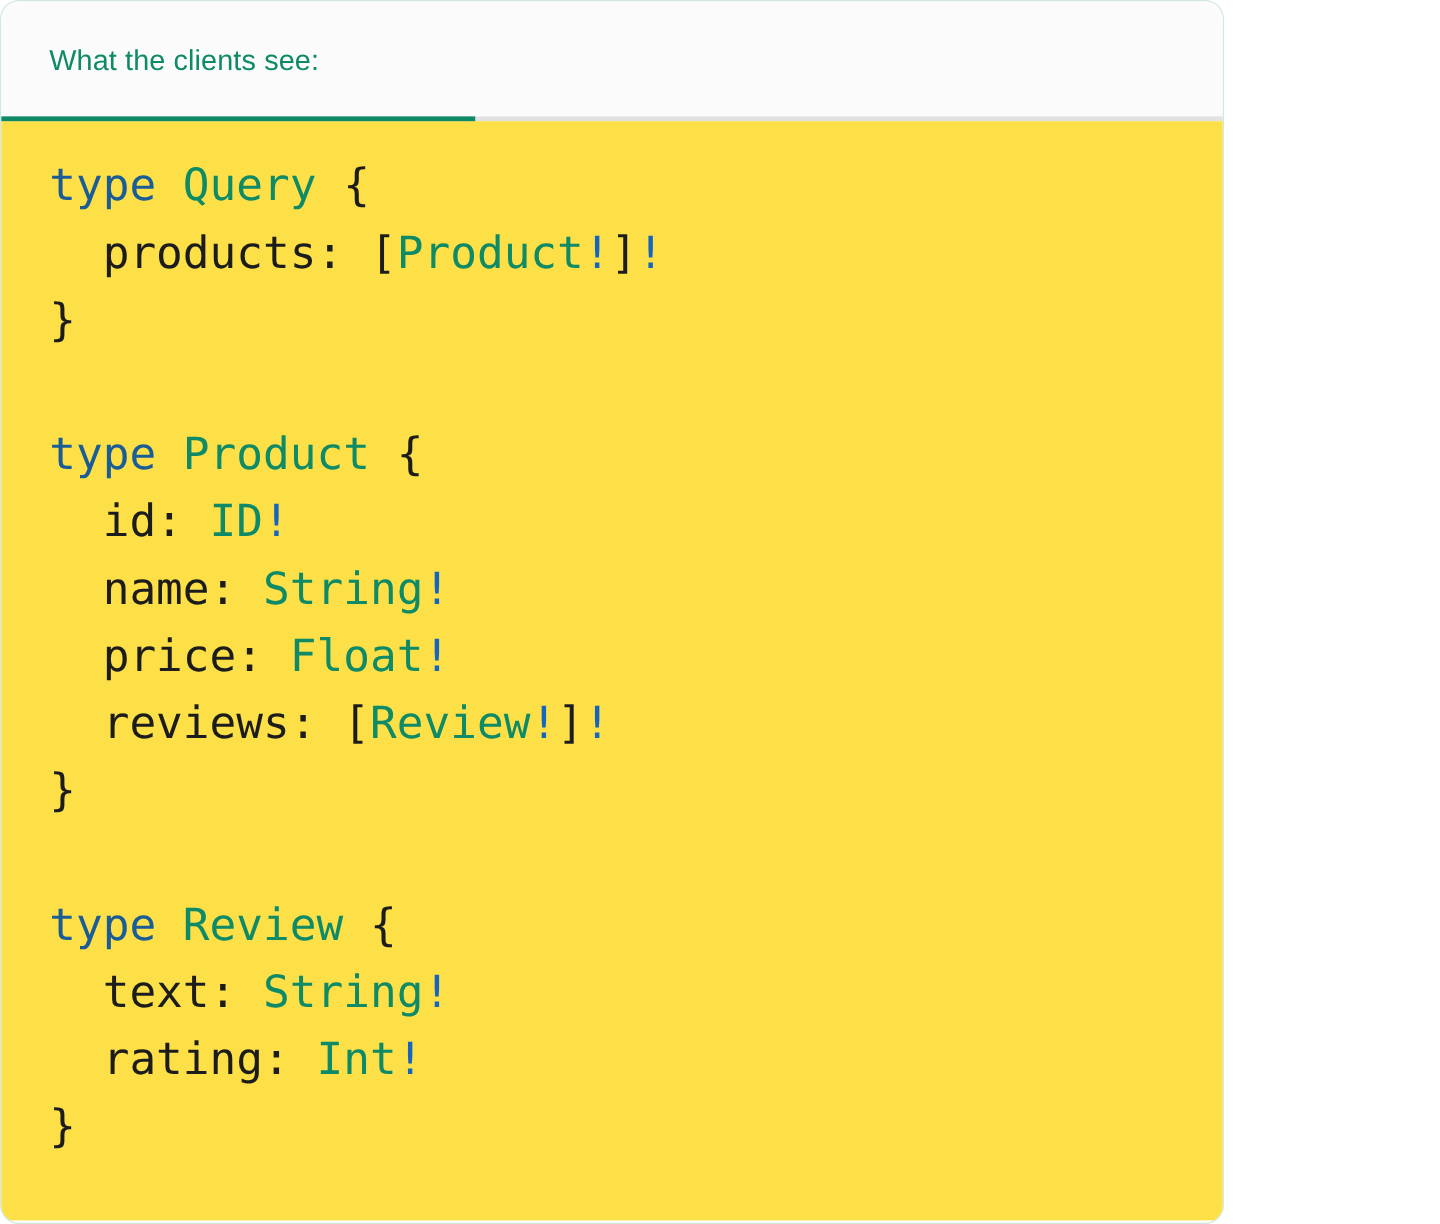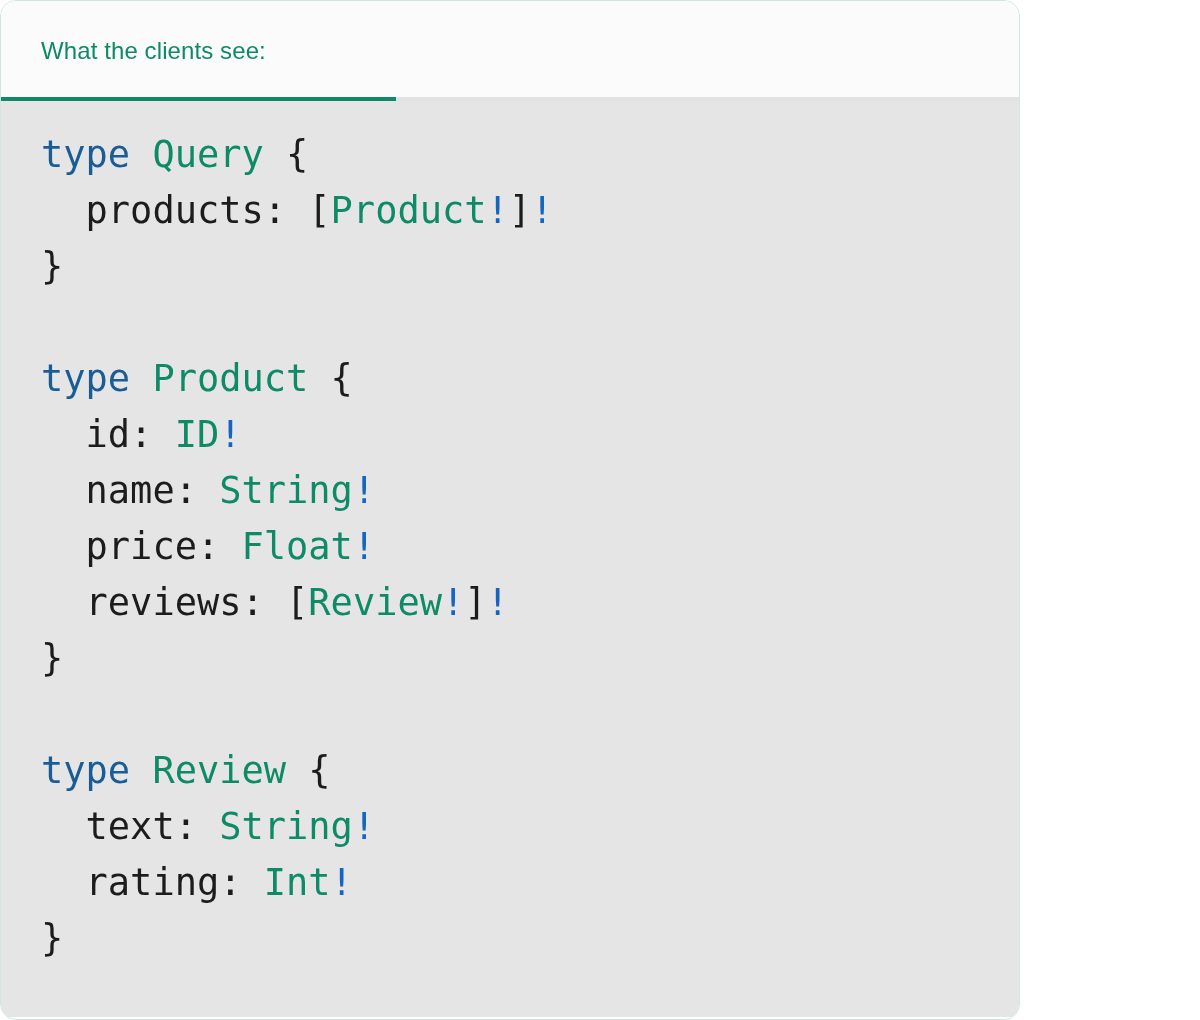--- a/index.html
+++ b/index.html
@@ -69,21 +69,21 @@
     font-weight: 400;
     color: #0e8a66;
     letter-spacing: 0.1px;
     white-space: nowrap;
   }
 
   
   .code-area {
     position: relative;
     padding: 26px 0 0 40px;
-    background: #e5e5e5;
+    background: #fde047;
     height: 916px;
     box-sizing: border-box;
   }
   .code-block {
     margin: 0;
     font-family: "DejaVu Sans Mono", monospace;
     font-size: 37px;
     line-height: 56px;
     white-space: pre;
     color: #1c1c1c;

